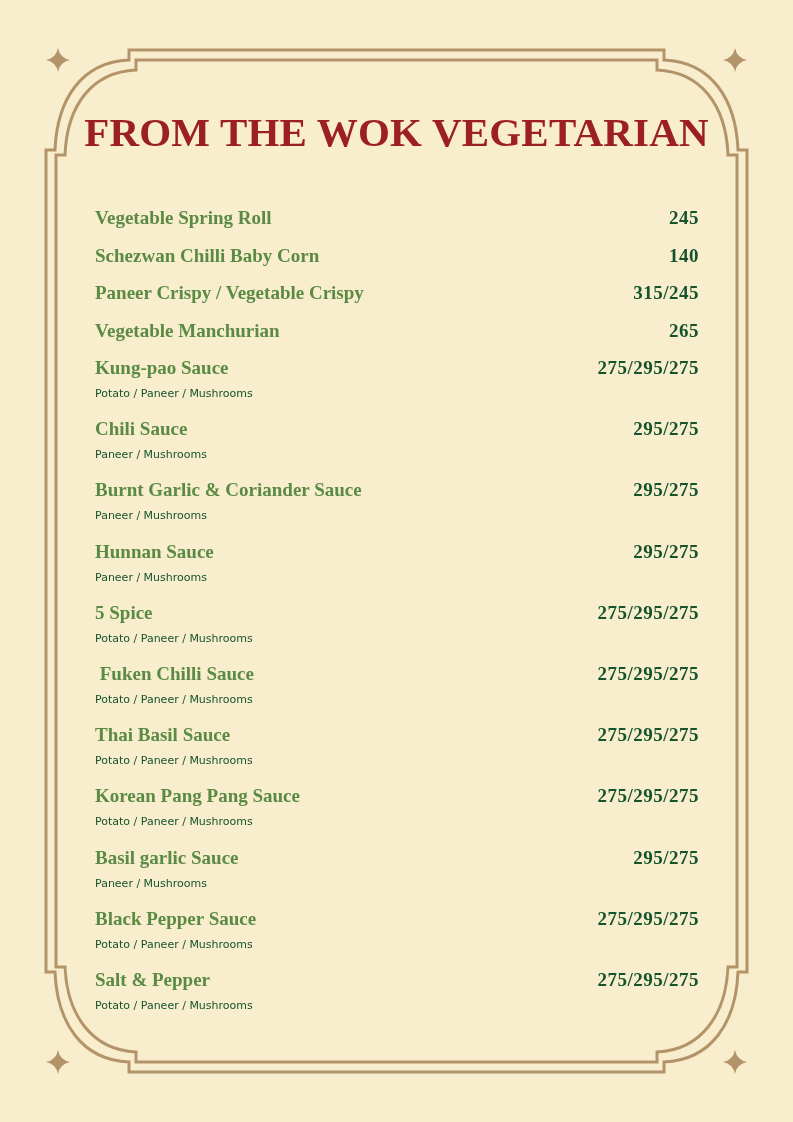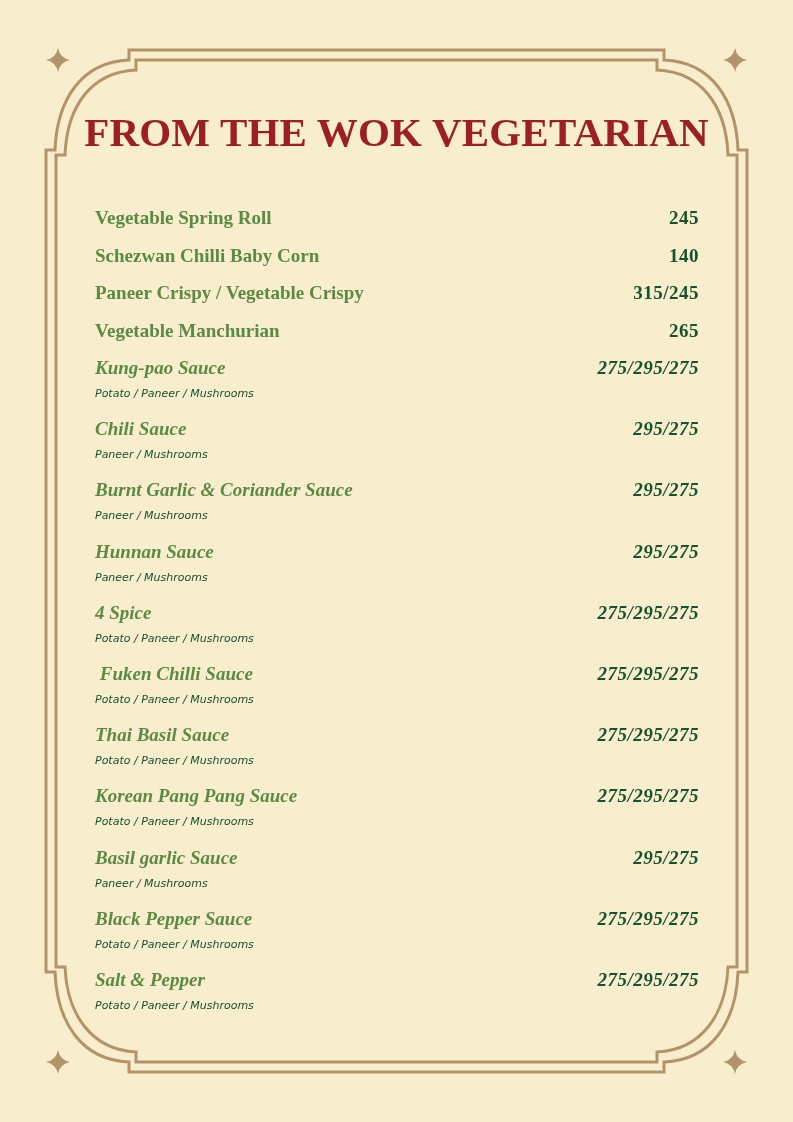--- a/index.html
+++ b/index.html
@@ -51,21 +51,21 @@
   }
   .sub {
     font-family: "DejaVu Sans", "Liberation Sans", sans-serif;
     font-size: 11px;
     color: #14532d;
     line-height: 24px;
     height: 24px;
     margin-top: 0px;
   }
   .simple { height: 37.5px; }
-  .withsub { height: 61.2px; font-style: italic; }
+  .withsub { height: 61.2px; }
 </style>
 </head>
 <body>
 
 <svg class="frame" viewBox="0 0 793 1122" width="793" height="1122">
   <g fill="none" stroke="#b3946a" stroke-width="3">
 
     <path d="M129,50 L664,50 L664,60 C712,62 736,100 738,150 L747,150 L747,972
              C736,972 738,972 738,972 C736,1022 712,1060 664,1062 L664,1072 L129,1072 L129,1062
              C81,1060 57,1022 55,972 L46,972 L46,150 L55,150 C57,100 81,62 129,60 Z"></path>
@@ -115,21 +115,21 @@
     <div class="name">Burnt Garlic &amp; Coriander Sauce</div>
     <div class="price">295/275</div>
     <div class="sub">Paneer / Mushrooms</div>
   </div>
   <div class="item withsub">
     <div class="name">Hunnan Sauce</div>
     <div class="price">295/275</div>
     <div class="sub">Paneer / Mushrooms</div>
   </div>
   <div class="item withsub">
-    <div class="name">4 Spice</div>
+    <div class="name">5 Spice</div>
     <div class="price">275/295/275</div>
     <div class="sub">Potato / Paneer / Mushrooms</div>
   </div>
   <div class="item withsub">
     <div class="name"> Fuken Chilli Sauce</div>
     <div class="price">275/295/275</div>
     <div class="sub">Potato / Paneer / Mushrooms</div>
   </div>
   <div class="item withsub">
     <div class="name">Thai Basil Sauce</div>

